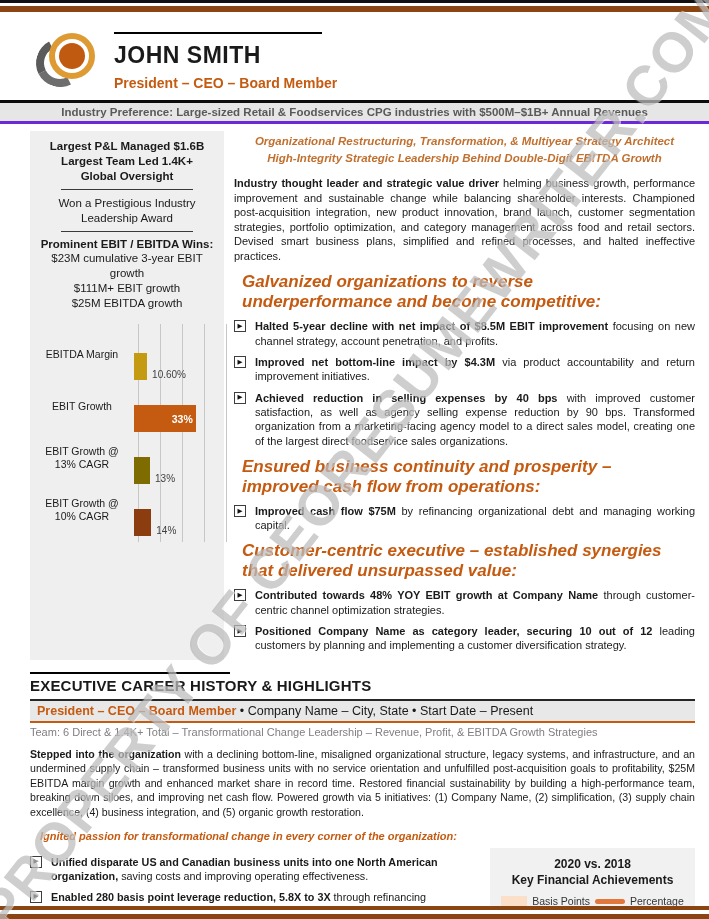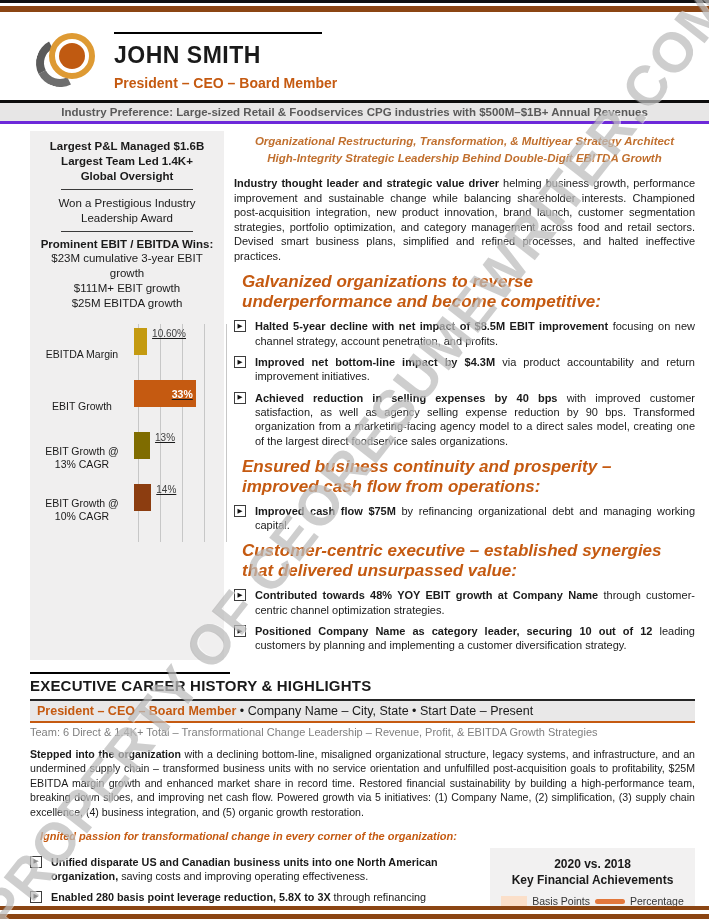--- a/index.html
+++ b/index.html
@@ -48,21 +48,21 @@
   .sb-line { line-height:1.3; }
   .sb-rule { width:72%; margin:5px auto 6px; border-bottom:1.5px solid #3a3a3a; }
   .sb-head { font-weight:bold; margin-bottom:1px; }
 
   
   .hchart { position:relative; margin-top:14px; padding:4px 0 6px; }
   .hgrid { position:absolute; left:102px; width:90px; top:0; bottom:0; z-index:0;
     background:repeating-linear-gradient(to right,#c7c7c7 0 1px,transparent 1px 22px); }
   .hrow { position:relative; z-index:1; display:flex; align-items:center; height:52px; }
   .hlabel { width:98px; font-size:10.5px; line-height:1.25; text-align:center; padding-right:6px; color:#1a1a1a; }
-  .htrack { flex:1; display:flex; align-items:flex-start; height:100%;text-decoration:underline; }
+  .htrack { flex:1; display:flex; align-items:flex-end; height:100%; }
   .hbar { height:27px; flex:0 0 auto; display:flex; align-items:center; justify-content:flex-end; }
   .hbar .hval { color:#fff; font-weight:bold; font-size:10.5px; padding-right:3px; }
   .htrack > .hval { margin-left:5px; font-size:10px; color:#3f3f3f; }
 
   
   .main-col { flex:1; min-width:0; }
   .headline { text-align:center; font-weight:bold; font-style:italic; color:#C1702F;
     font-size:11.5px; line-height:1.45; margin:2px 0 10px; }
   .para { font-size:11px; line-height:1.32; text-align:justify; }
   .subhead { color:#C55A11; font-weight:bold; font-style:italic; font-size:17px; margin:9px 8px 4px; }

